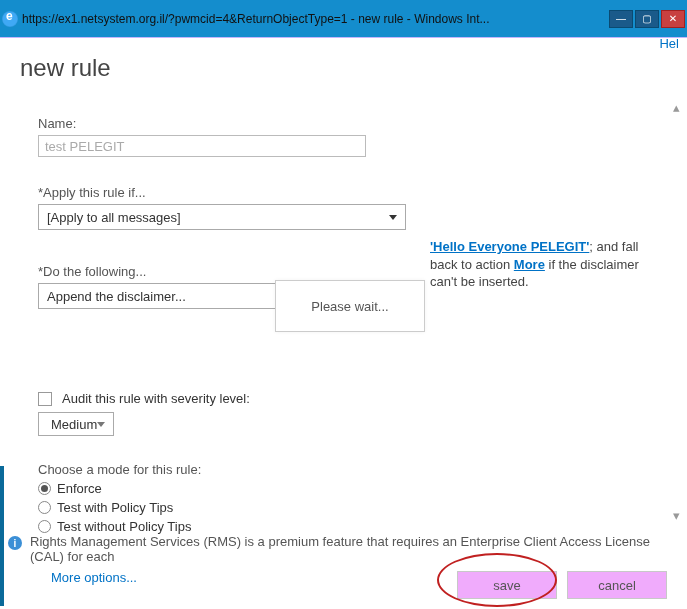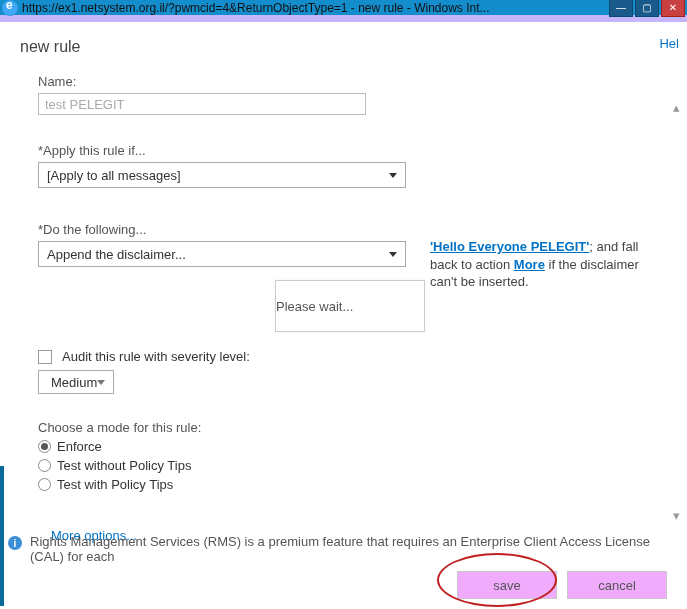--- a/index.html
+++ b/index.html
@@ -7,23 +7,23 @@
       font-family: "Segoe UI", Arial, sans-serif;
       font-size: 13px;
       color: #333;
       background: #fff;
       width: 687px;
       height: 609px;
       overflow: hidden;
       position: relative;
     }
     .titlebar {
-      height: 22px;
+      height: 38px;
       background: #148dcd;
-      border-bottom: 7px solid #c4b5fd;
+      border-bottom: 1px solid #c4b5fd;
       display: flex;
       align-items: center;
       padding: 0 2px;
       color: #fff;
       font-size: 12px;
     }
     .ie-icon {
       width: 16px; height: 16px; margin-right: 4px;
       background: radial-gradient(circle at 50% 50%, #3fa9f5 60%, #0a6a9a 100%);
       border-radius: 50%;
@@ -44,21 +44,21 @@
     }
     .wbtn.close { background:#c84040; border-color:#a02020; }
     .help-link {
       position: absolute; top: 36px; right: 8px;
       color: #0072c6; font-size: 13px;
     }
     .page {
       padding: 16px 20px 0 20px;
     }
     h1.page-title {
-      font-size: 16px; font-weight: 300; color: #444; margin-bottom: 18px;
+      font-size: 24px; font-weight: 300; color: #444; margin-bottom: 34px;
     }
     .form-area { padding-left: 18px; max-width: 410px; position: relative;}
     .field-label { color: #555; margin-bottom: 4px; display:block; }
     .text-input {
       width: 328px; height: 22px;
       border: 1px solid #bbb;
       background: #fff;
       color: #aaa;
       padding: 2px 6px;
       font-size: 13px;
@@ -81,21 +81,21 @@
       left: 430px; top: 238px;
       width: 230px;
       font-size: 13px; line-height: 1.35; color:#444;
     }
     .side-text .bold-blue { color: #0072c6; text-decoration: underline; font-weight: bold; margin-top: 27px; }
     .side-text .link { color: #0072c6; text-decoration: underline; font-weight: bold; }
     .please-wait {
       position:absolute; left: 275px; top: 280px;
       width: 150px; height: 52px;
       border:1px solid #ccc; background:#fff;
-      display:flex; align-items:center; 
+      display:flex; align-items:center; justify-content:center;
       color:#555; font-size:13px;
       box-shadow: 0 0 4px rgba(0,0,0,0.05);
     }
     .checkbox-row { display:flex; align-items:center; gap:10px; margin-top: 8px;}
     .checkbox {
       width:14px; height:14px; border:1px solid #999; background:#fff;
     }
     .dropdown-small {
       width: 76px; height: 24px; border:1px solid #aaa;
       display:flex; align-items:center; justify-content:space-between; padding:0 12px; margin-top:6px;
@@ -195,25 +195,25 @@
 
     <div style="height:26px;"></div>
 
     <label class="field-label">Choose a mode for this rule:</label>
     <div class="radio-row">
       <div class="radio checked"></div>
       <span>Enforce</span>
     </div>
     <div class="radio-row">
       <div class="radio"></div>
-      <span>Test without Policy Tips</span>
+      <span>Test with Policy Tips</span>
     </div>
     <div class="radio-row">
       <div class="radio"></div>
-      <span>Test with Policy Tips</span>
+      <span>Test without Policy Tips</span>
     </div>
 
     <div class="more-options">More options...</div>
   </div>
 </div>
 
 <div class="side-text">
   <span class="bold-blue">'Hello Everyone PELEGIT'</span><span>; and fall back to action </span><span class="link">More</span><span> if the disclaimer can't be inserted.</span>
 </div>
 

